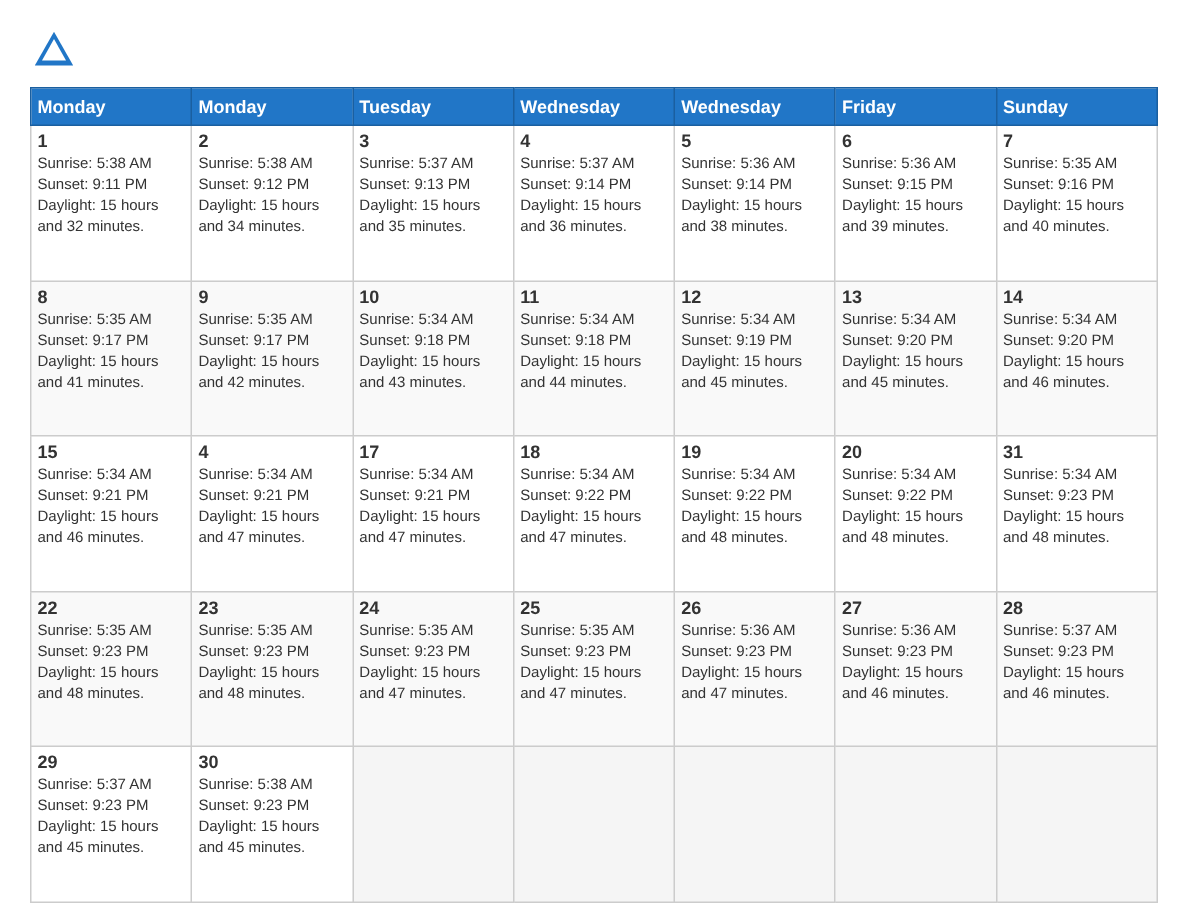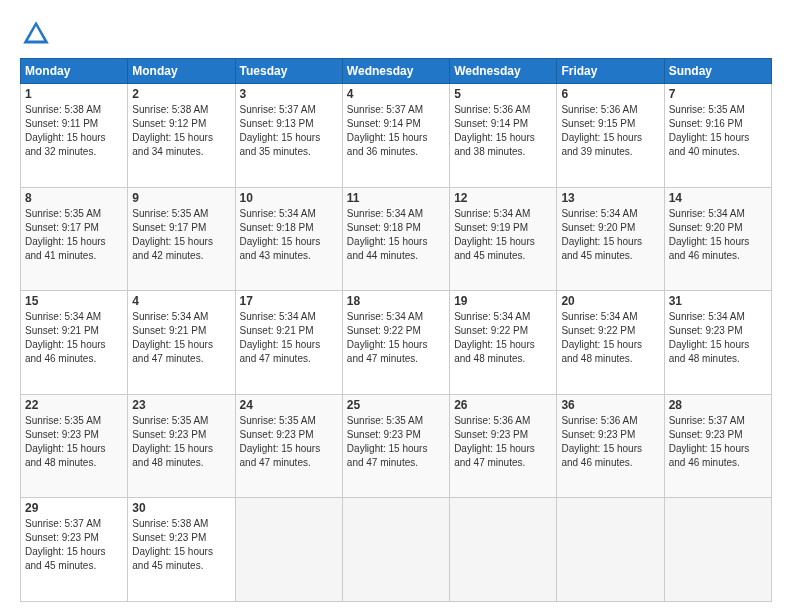--- a/index.html
+++ b/index.html
@@ -319,21 +319,21 @@
 and 47 minutes.</div>
           </td>
           <td>
             <span class="day-num">26</span>
             <div class="day-info" style="white-space: pre-line;">Sunrise: 5:36 AM
 Sunset: 9:23 PM
 Daylight: 15 hours
 and 47 minutes.</div>
           </td>
           <td>
-            <span class="day-num">36</span>
+            <span class="day-num">27</span>
             <div class="day-info" style="white-space: pre-line;">Sunrise: 5:36 AM
 Sunset: 9:23 PM
 Daylight: 15 hours
 and 46 minutes.</div>
           </td>
           <td>
             <span class="day-num">28</span>
             <div class="day-info" style="white-space: pre-line;">Sunrise: 5:37 AM
 Sunset: 9:23 PM
 Daylight: 15 hours

